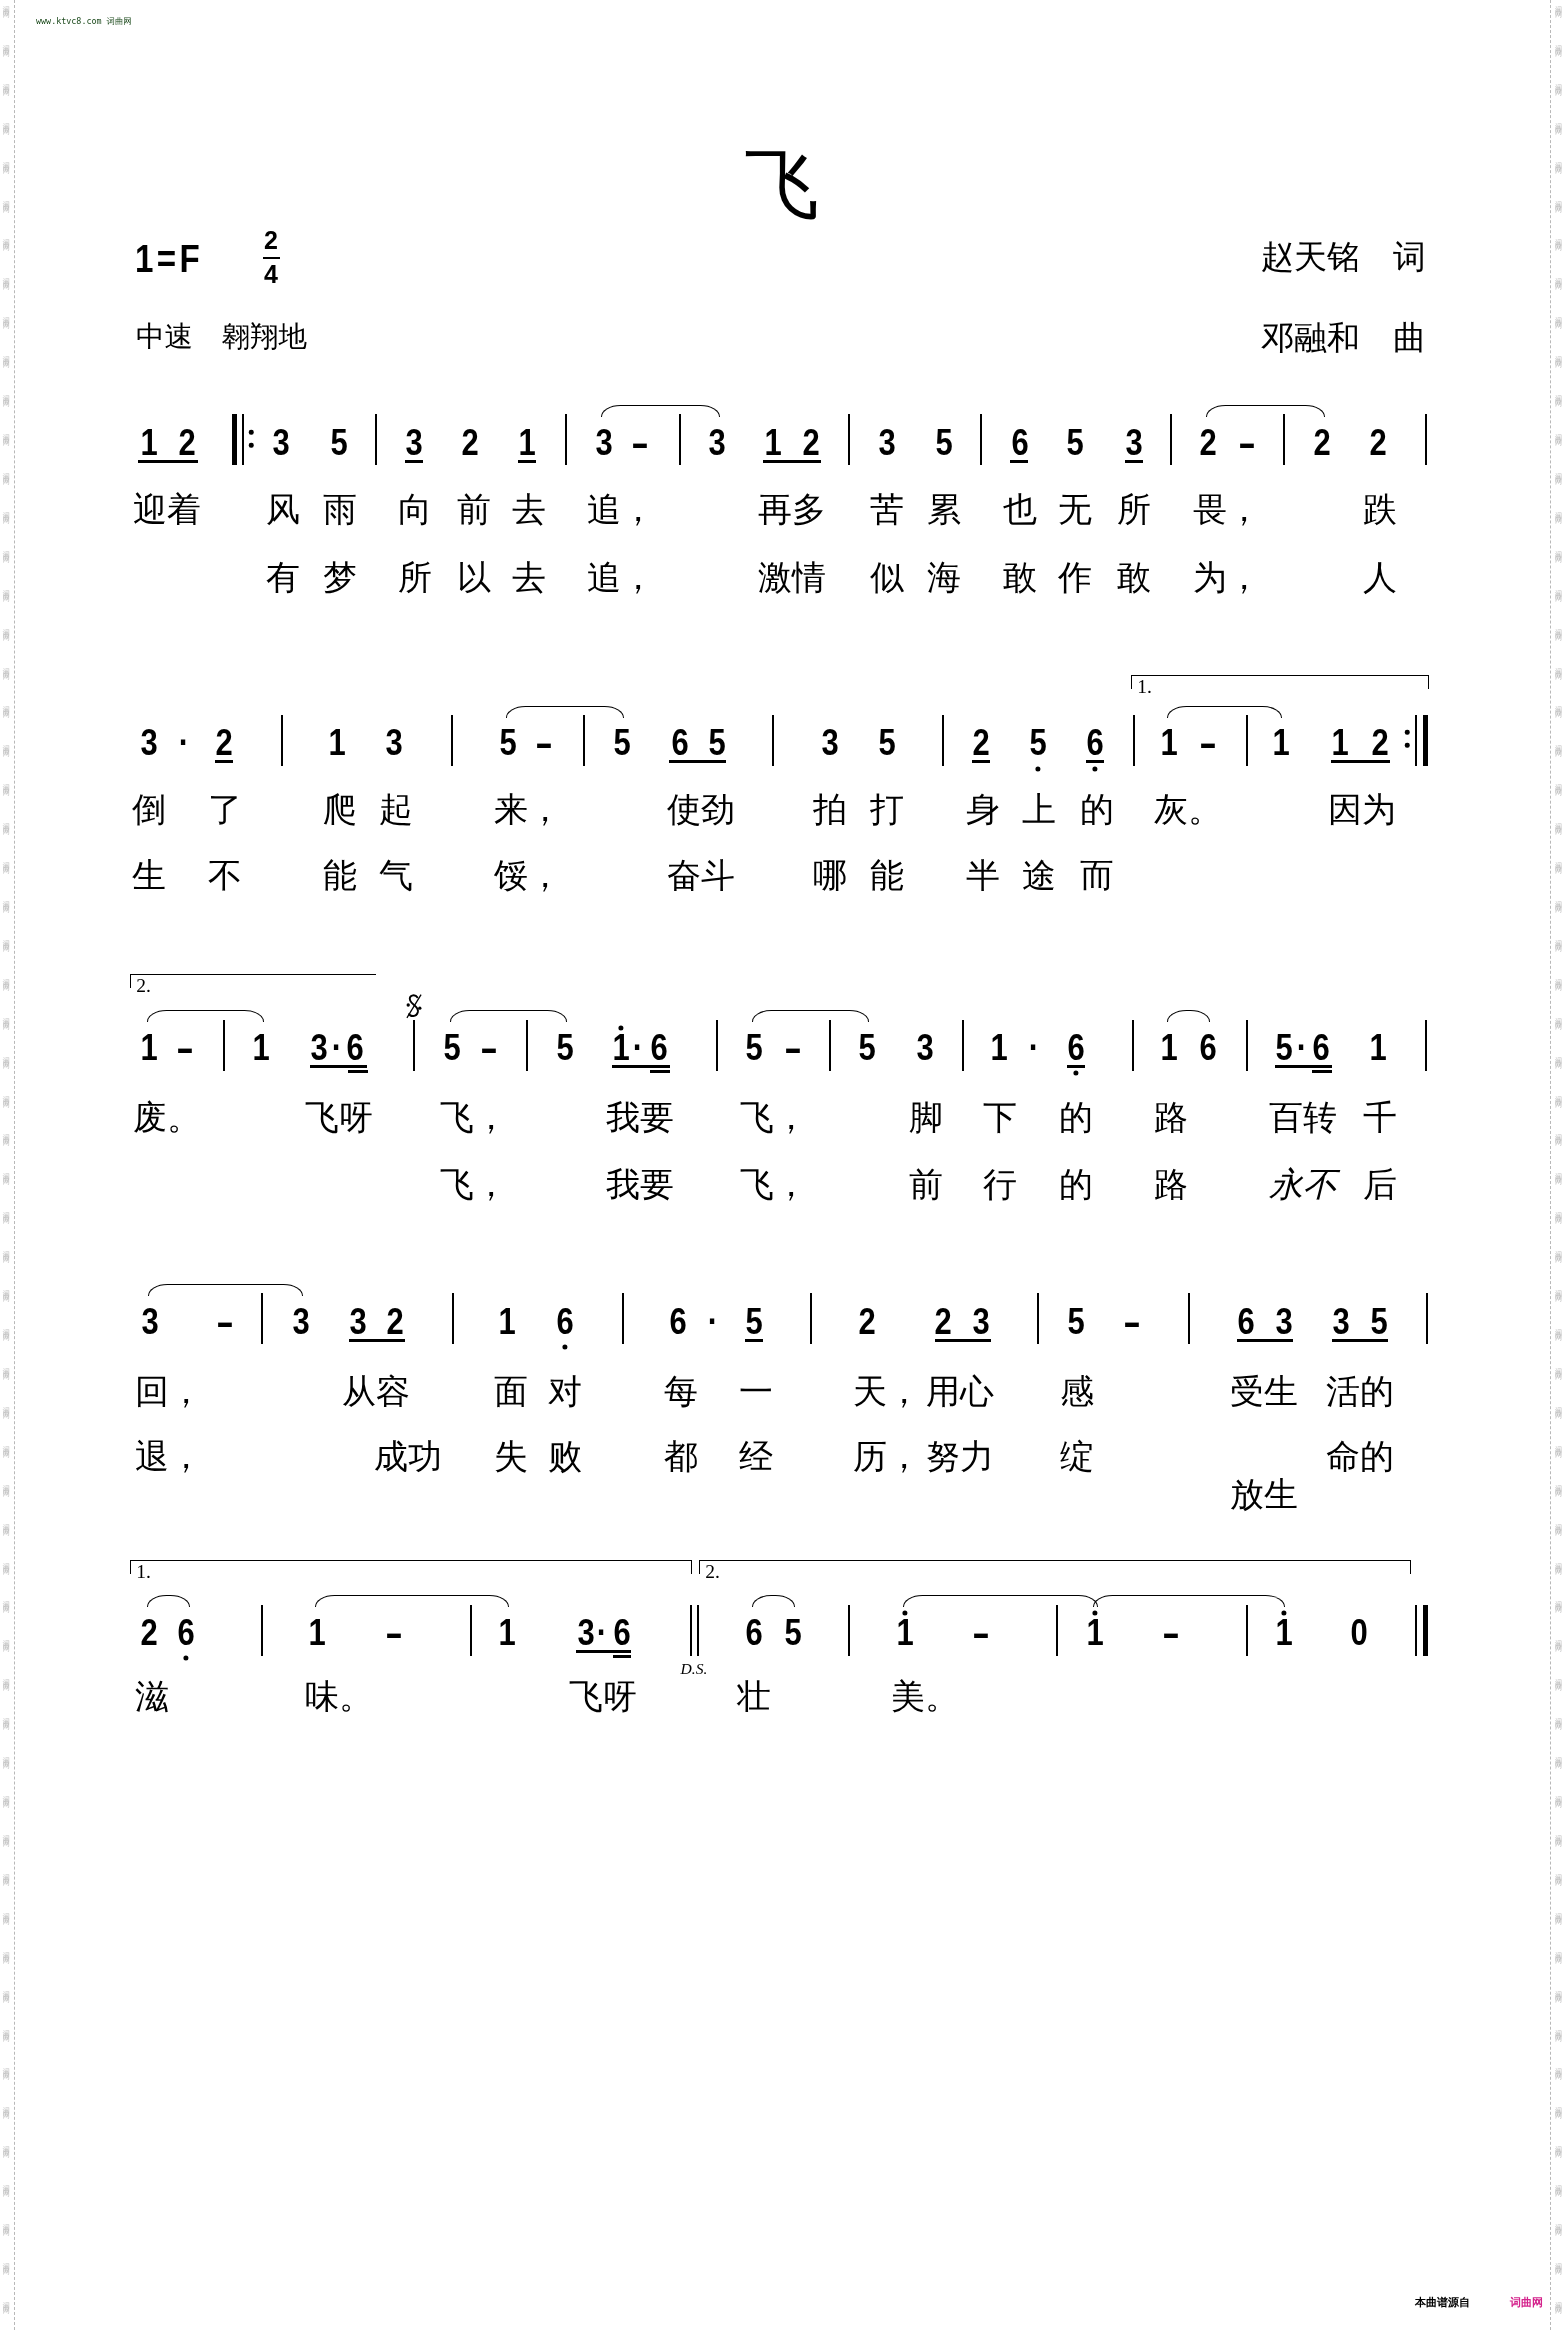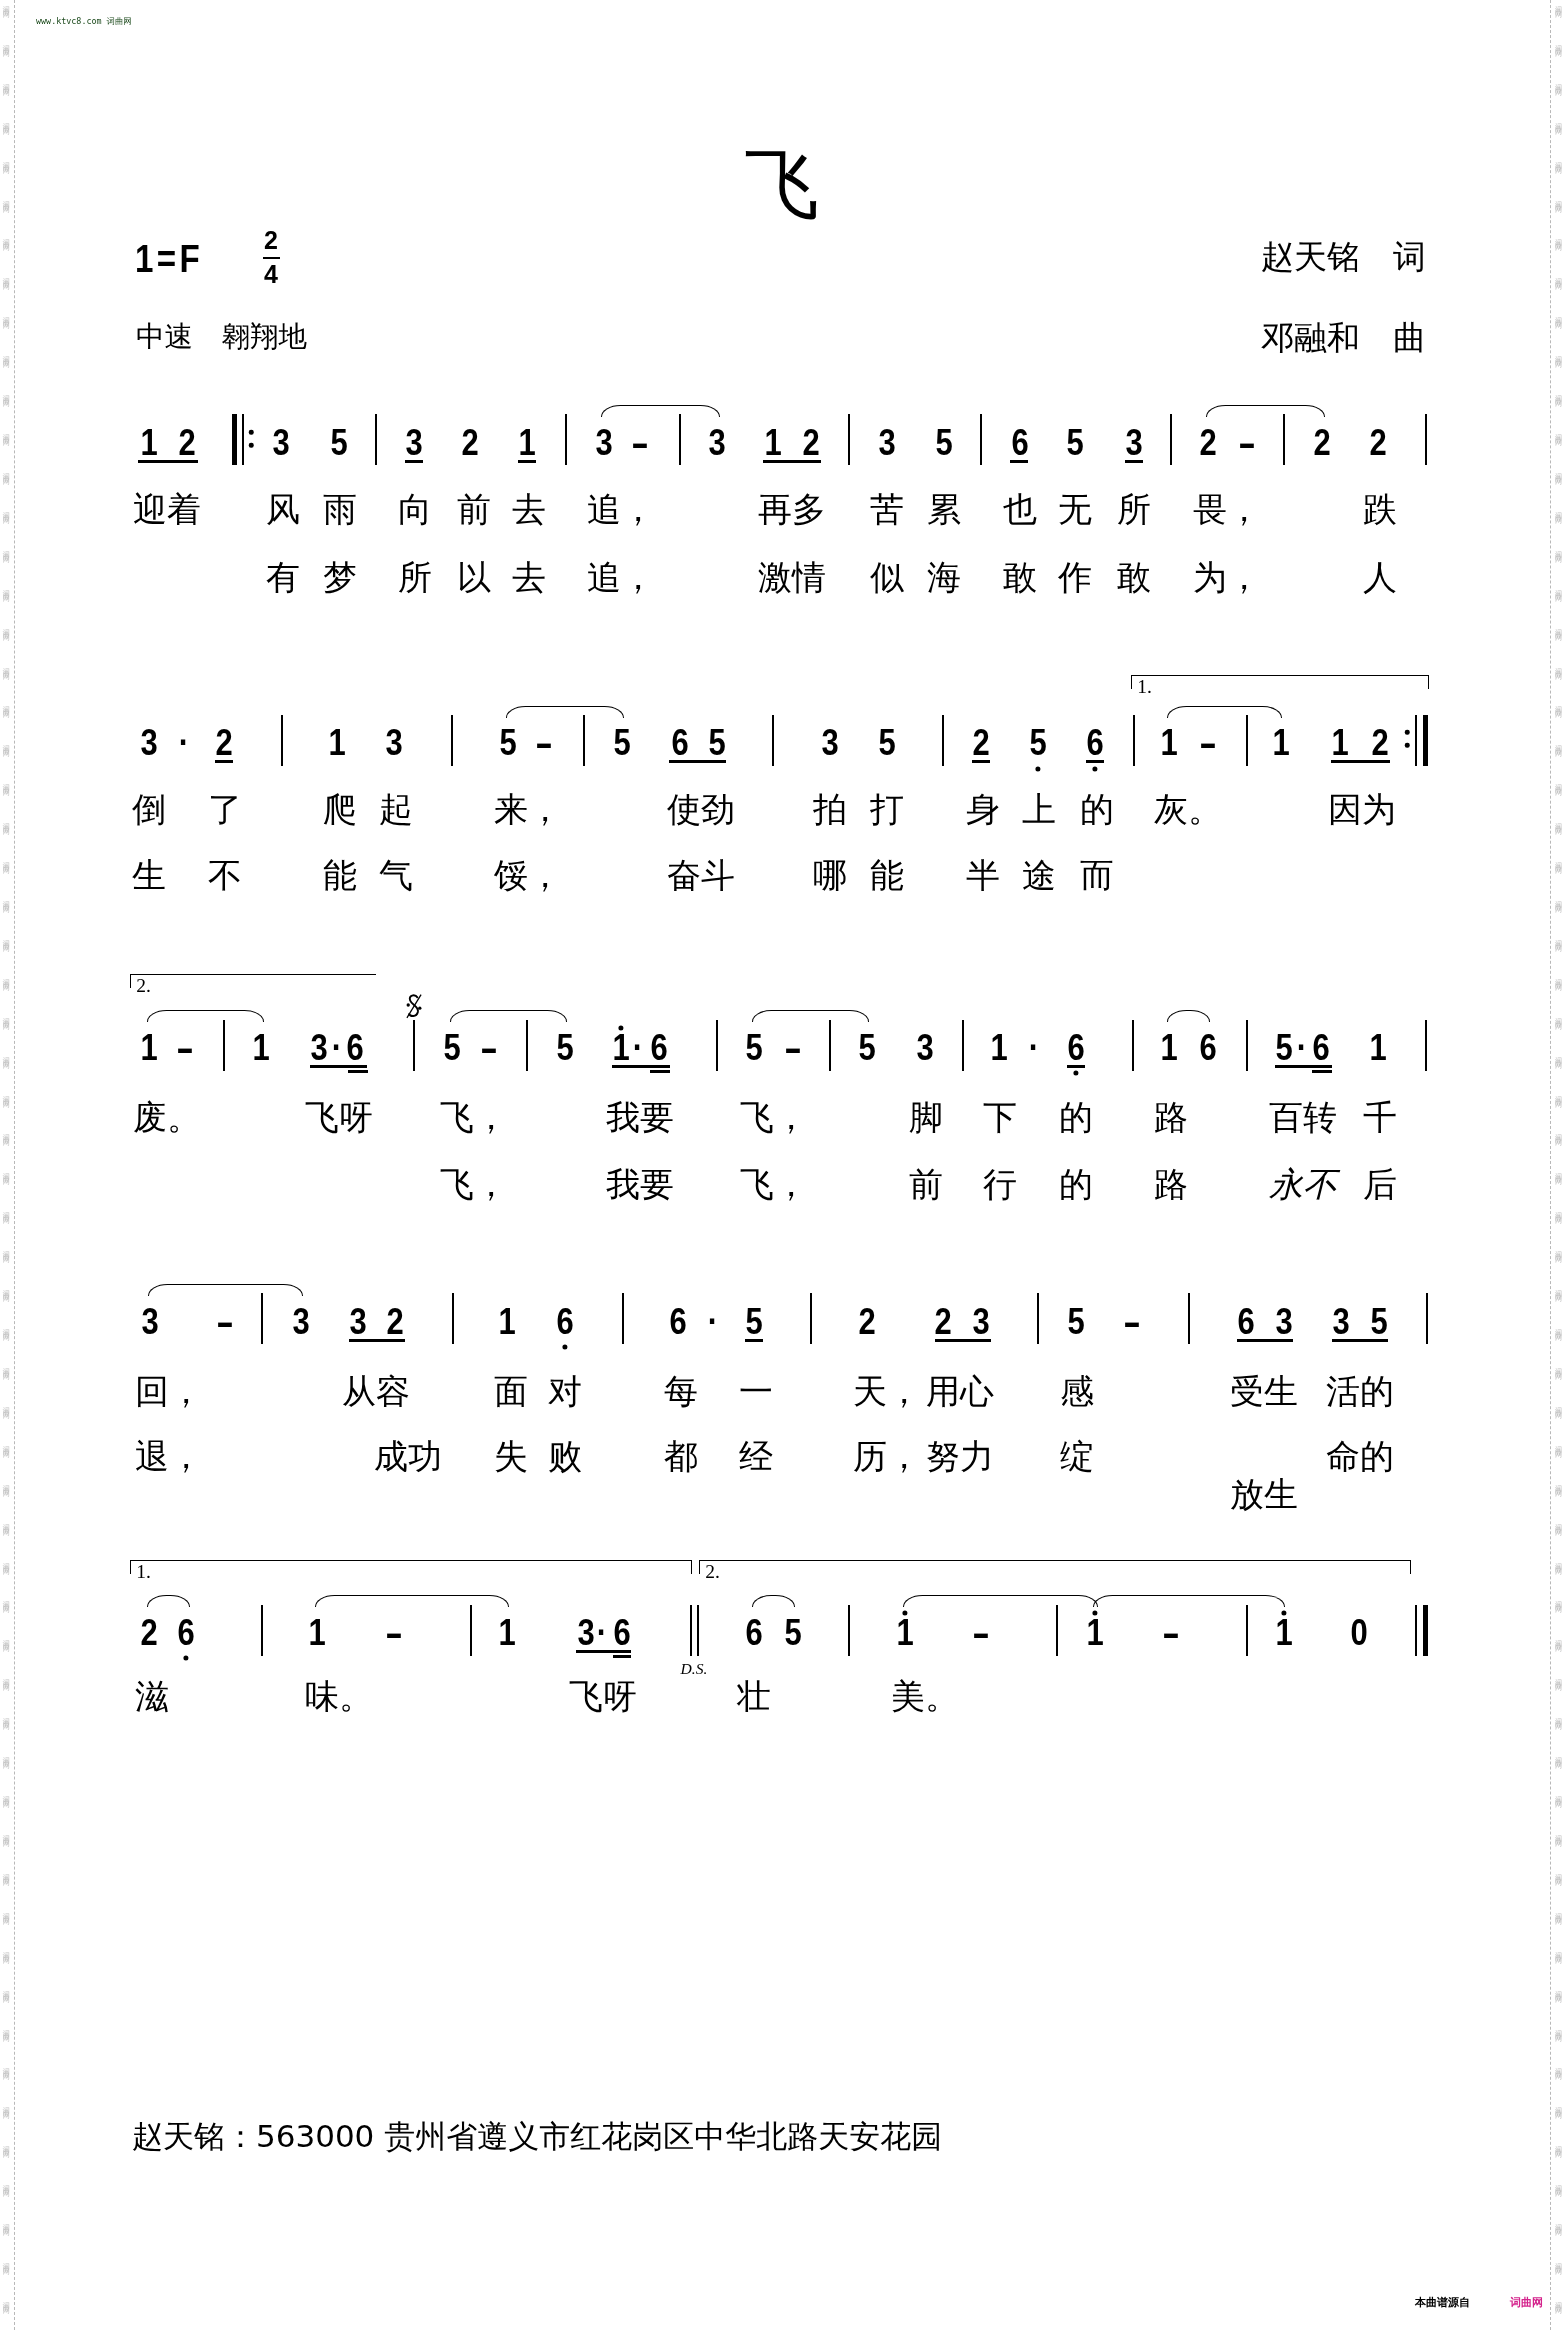--- a/index.html
+++ b/index.html
@@ -499,18 +499,17 @@
         <div class="bar" style="left: 1423px; top: 1605px; height: 51px; width: 5.2px;"></div>
         <div class="ds" style="left: 694px; top: 1660px;">D.S.</div>
         <div class="lyr" style="left: 135px; top: 1677px;">滋</div>
         <div class="lyr" style="left: 305px; top: 1677px;">味。</div>
         <div class="lyr" style="left: 569px; top: 1677px;">飞呀</div>
         <div class="lyr" style="left: 737px; top: 1677px;">壮</div>
         <div class="lyr" style="left: 891px; top: 1677px;">美。</div>
       </div>
     </div>
 
-  <div class="addr" style="top:2118px;">赵天铭：563000 贵州省遵义市红花岗区中华北路天安花园</div>
 
   <div class="foot" style="left:1415px;">本曲谱源自</div>
   <div class="foot" id="site-link" style="left: 1510px; color: rgb(212, 35, 140);">词曲网</div>
 </div>
 
 
 </body></html>

